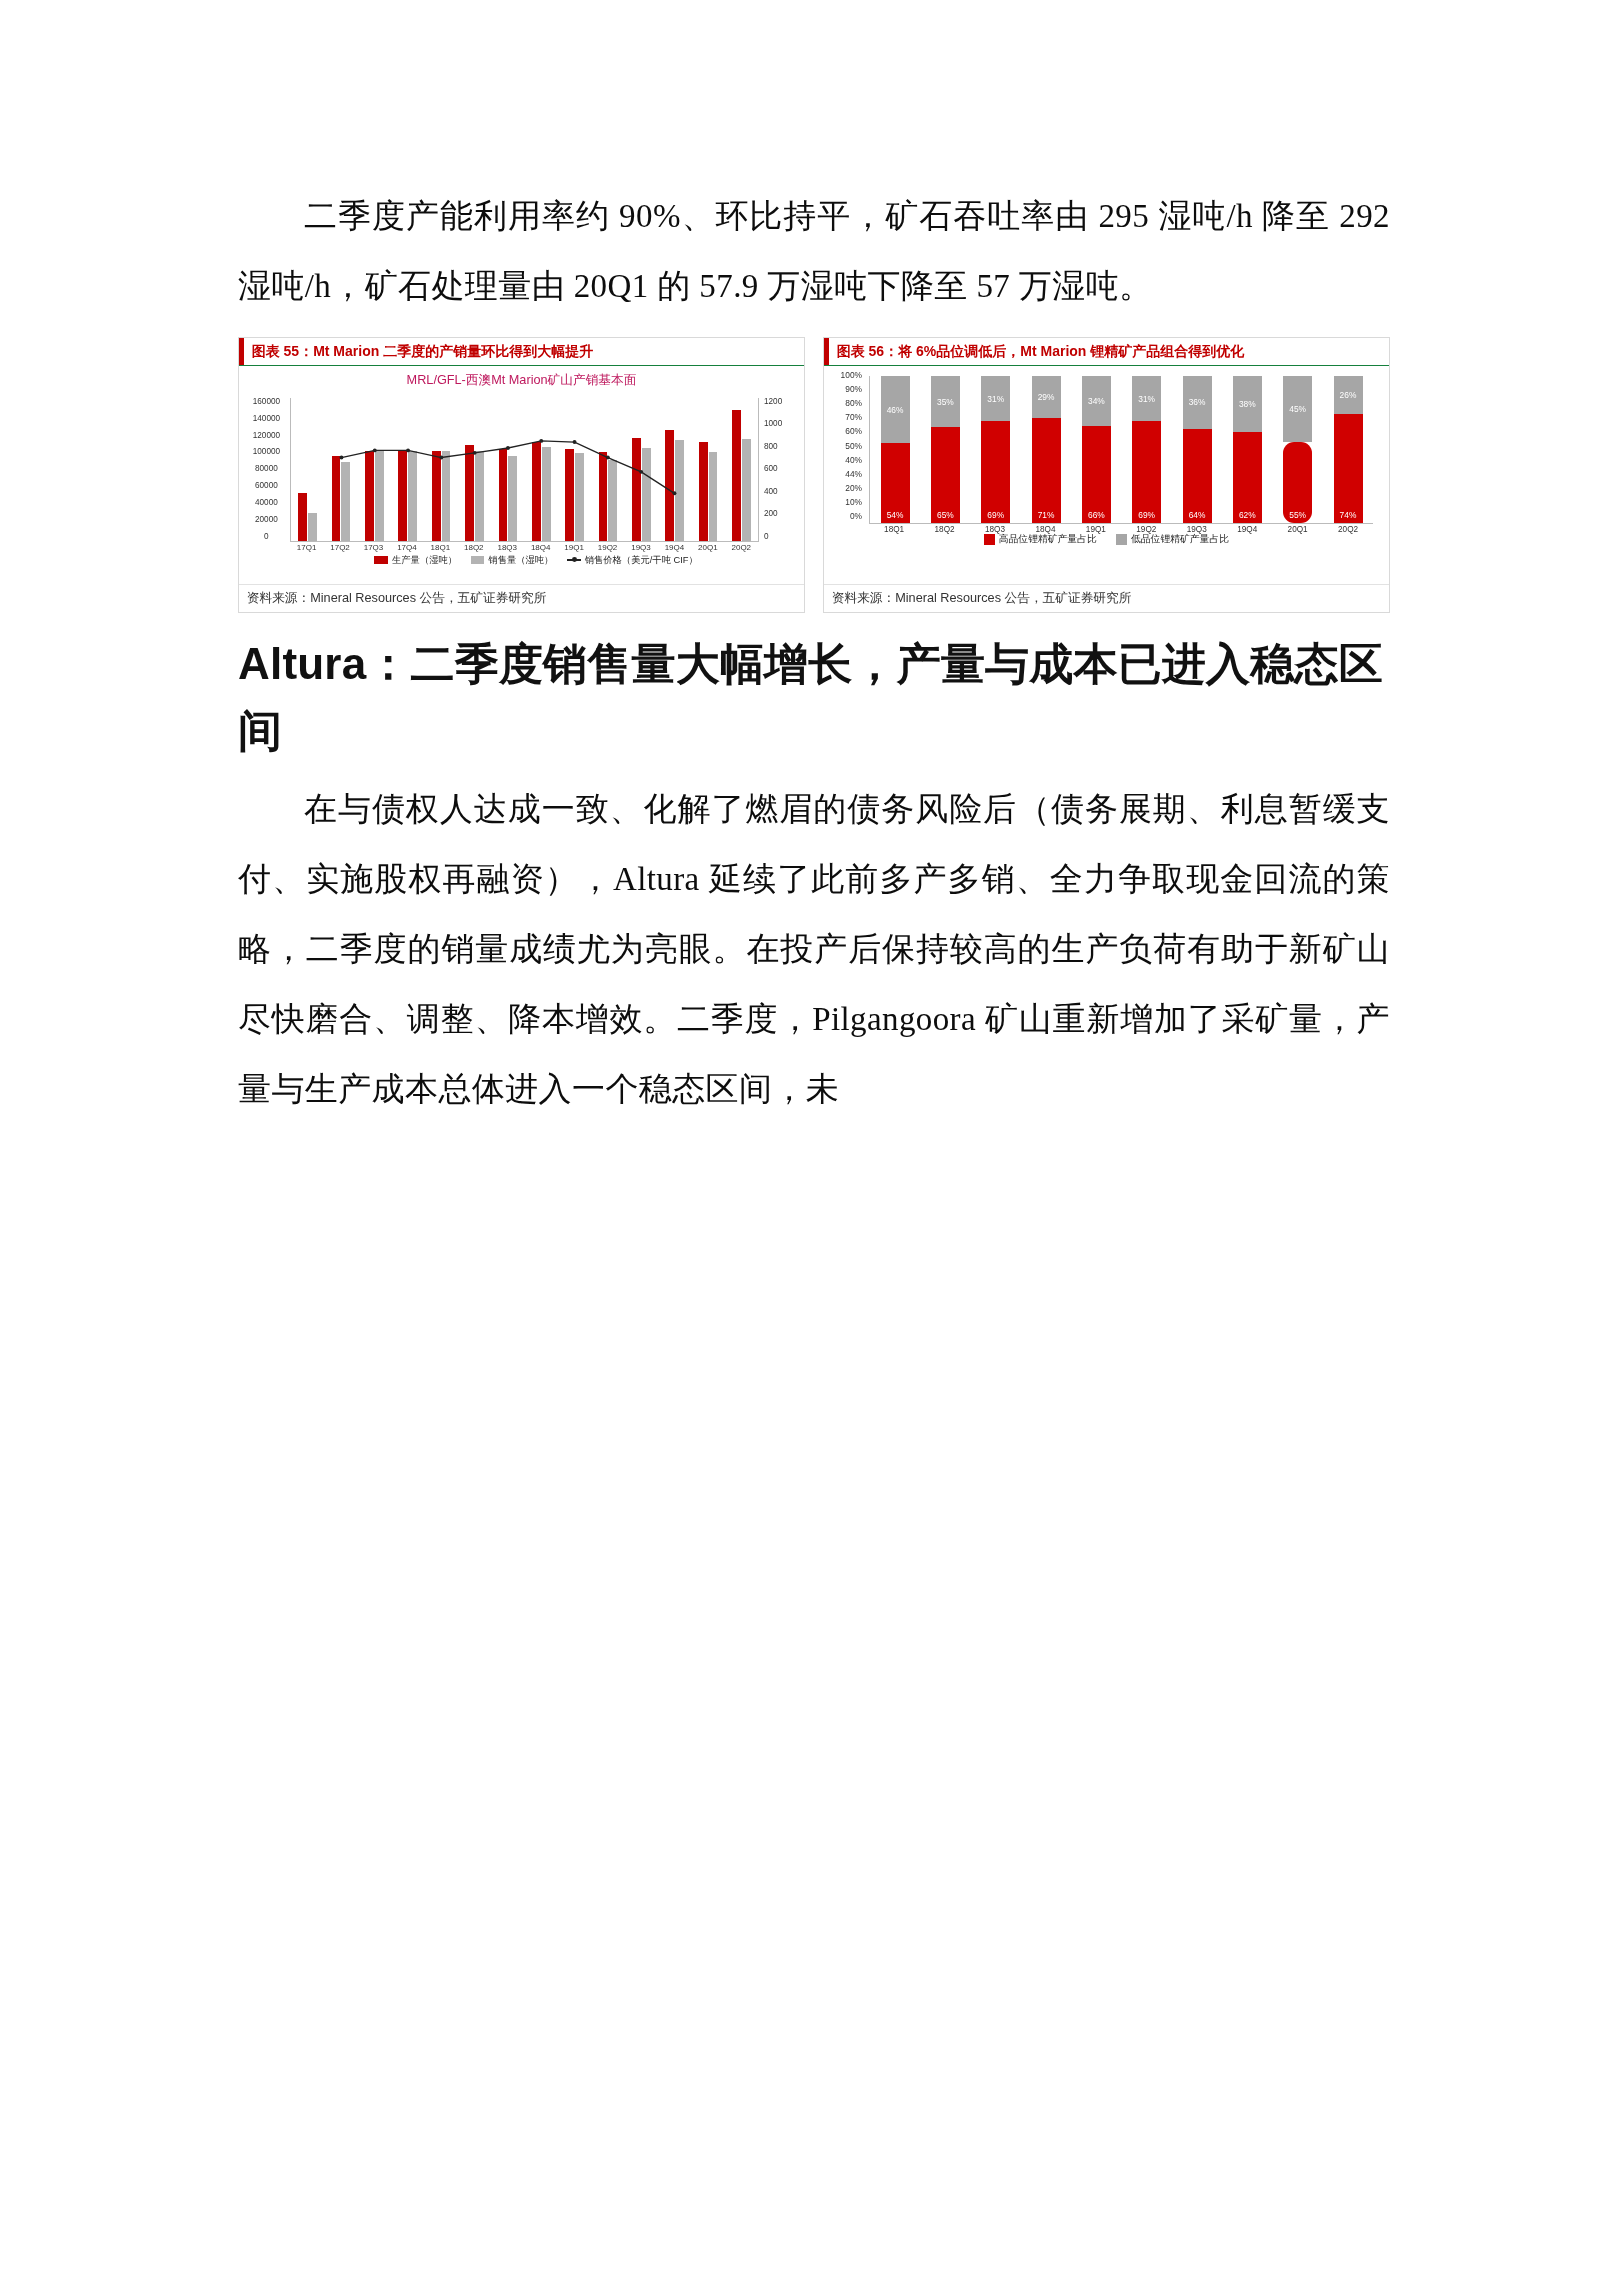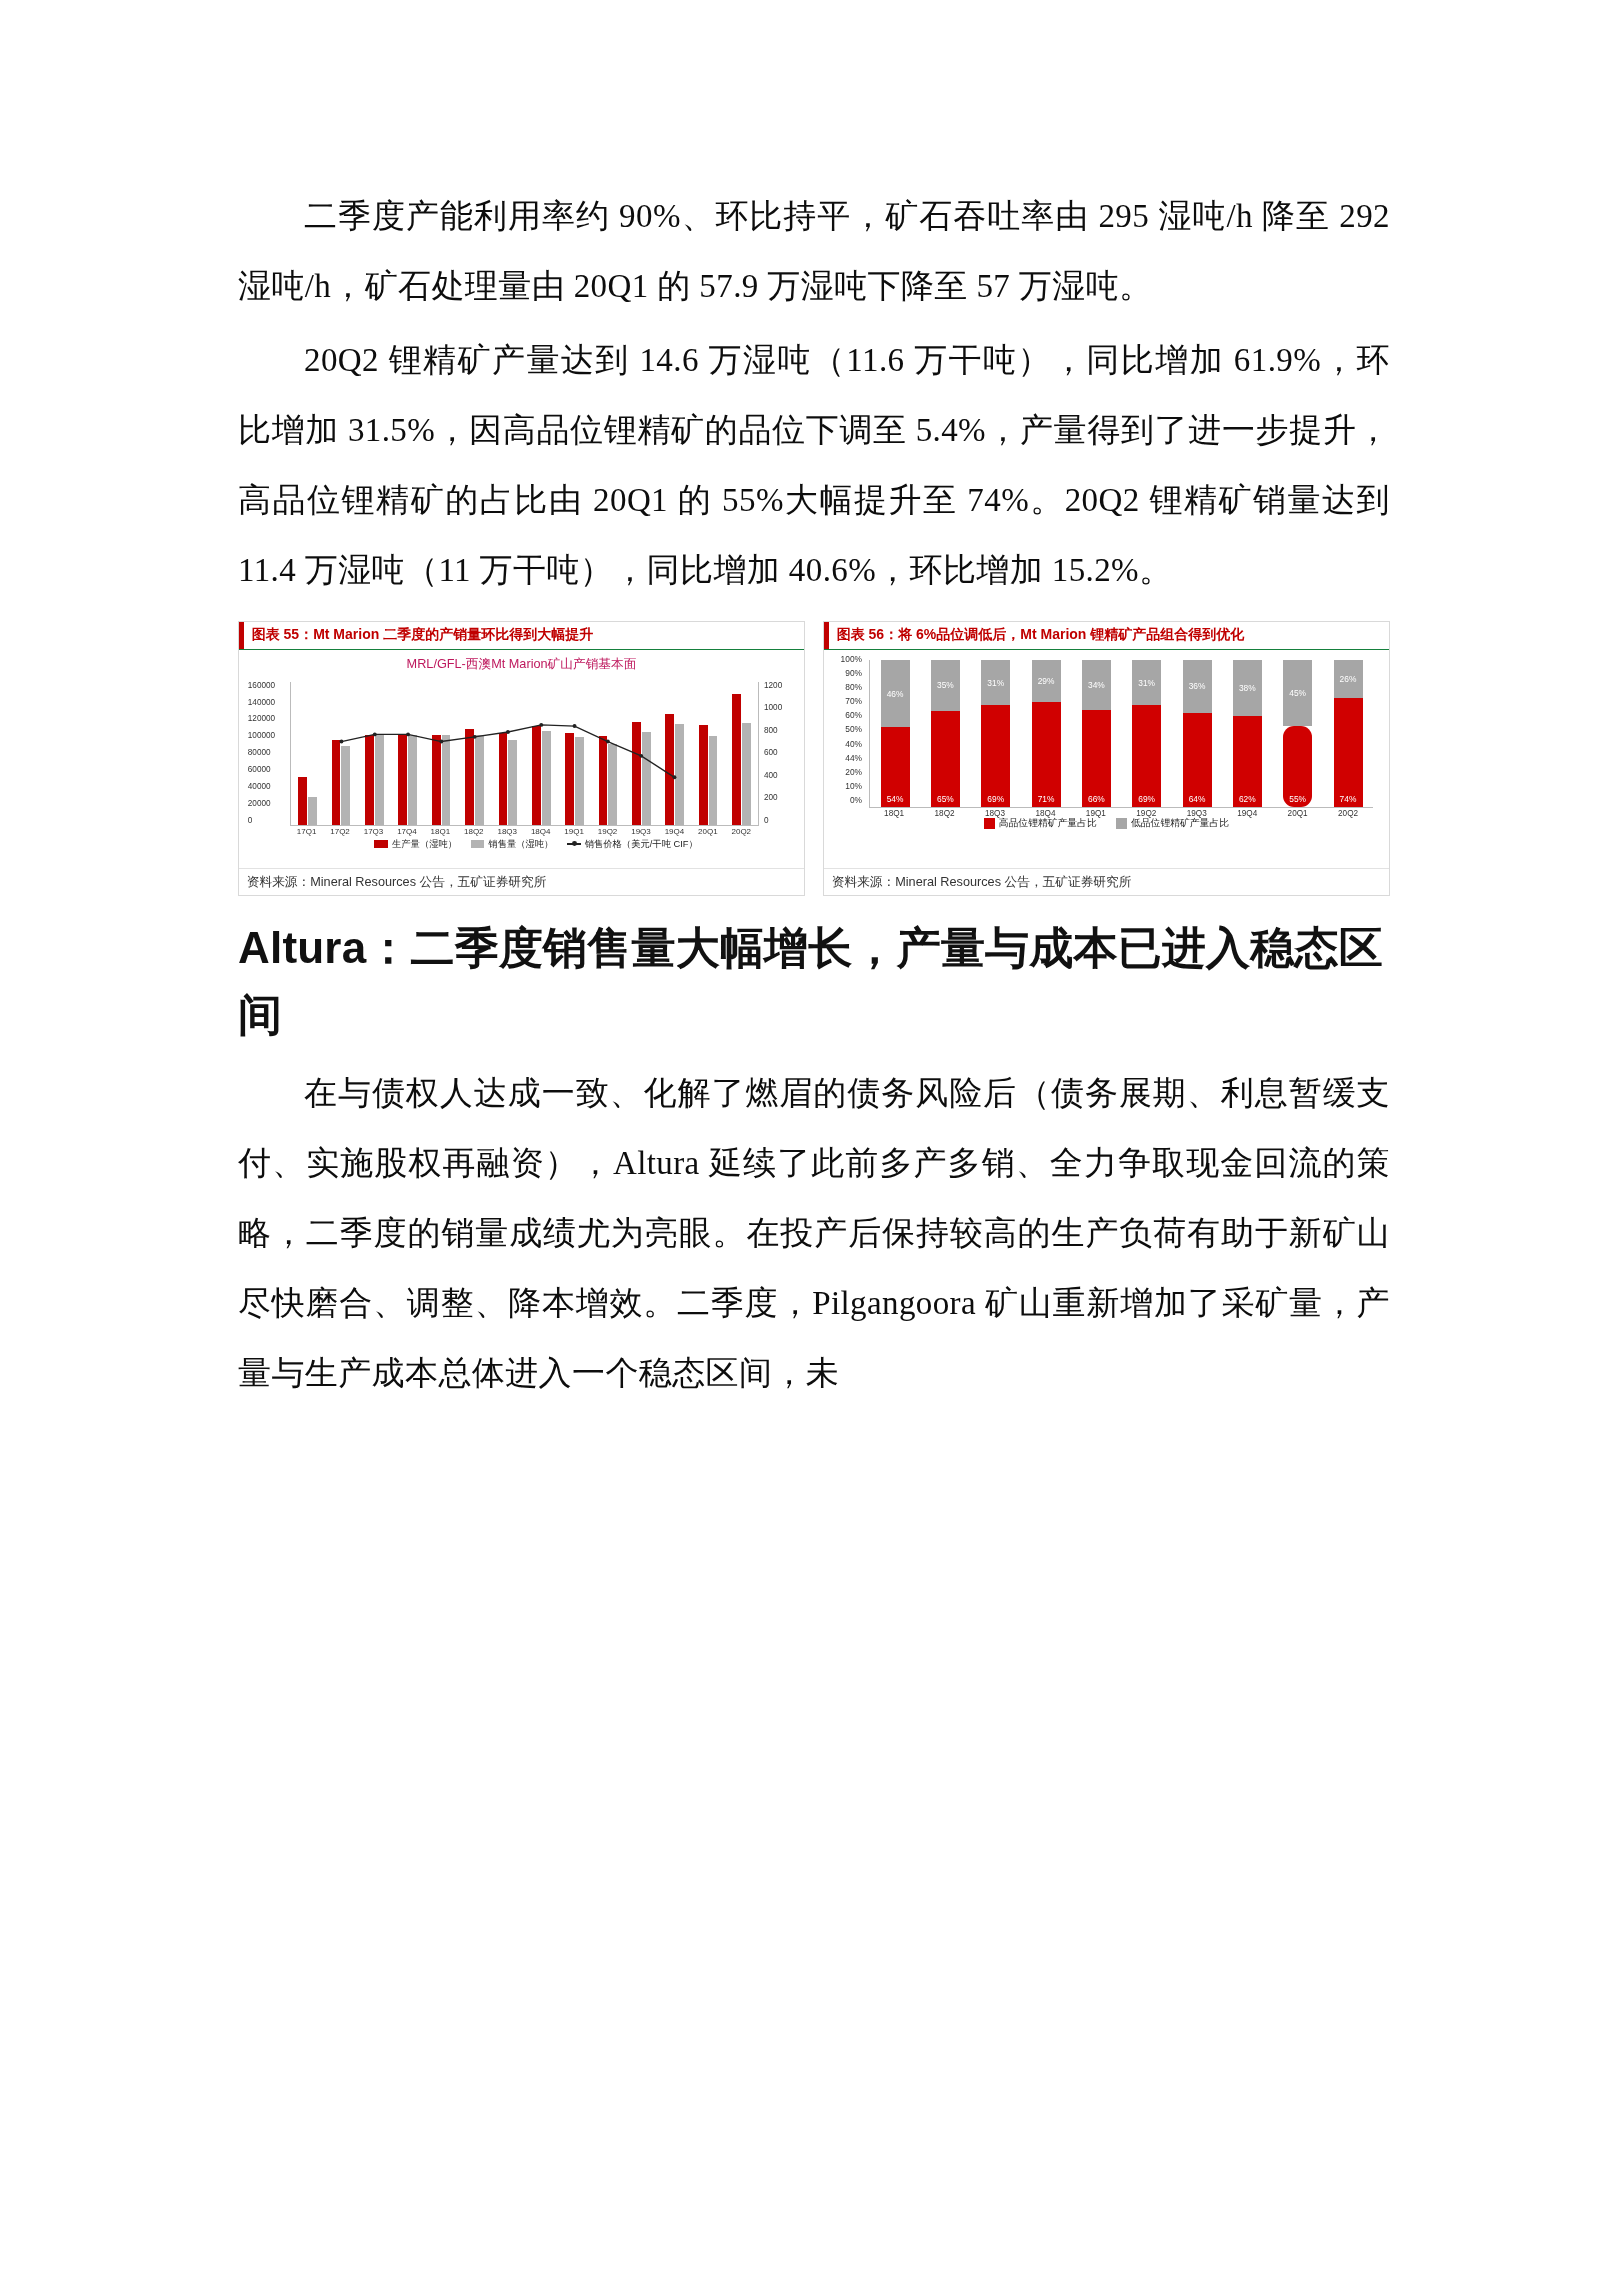--- a/index.html
+++ b/index.html
@@ -150,21 +150,21 @@
   }
   .yleft55, .yright55 {
     position: absolute;
     top: 5.9px;
     height: 143px;
     width: 43px;
     display: flex;
     flex-direction: column;
     justify-content: space-between;
   }
-  .yleft55 { left: 0; align-items: flex-start; }
+  .yleft55 { left: 0; align-items: center; }
   .yright55 { right: 0; left: auto; align-items: flex-start; width: 37px;}
   .yleft55 span, .yright55 span {
     font-family: "Liberation Sans", sans-serif;
     font-size: 8.2px;
     color: #333;
     line-height: 7.8px;
     padding: 0 2.9px;
   }
   .legend55 {
     position: absolute;
@@ -285,21 +285,20 @@
   .sw56.grey { background: #a6a6a6; }
   svg.lineoverlay { position: absolute; left: 0; top: 0; overflow: visible; }
 </style>
 </head>
 <body>
 
 <div class="page">
   <div class="content">
 
     <p class="body-text">二季度产能利用率约 90%、环比持平，矿石吞吐率由 295 湿吨/h 降至 292 湿吨/h，矿石处理量由 20Q1 的 57.9 万湿吨下降至 57 万湿吨。</p>
-    <p class="body-text">20Q2 锂精矿产量达到 14.6 万湿吨（11.6 万干吨），同比增加 61.9%，环比增加 31.5%，因高品位锂精矿的品位下调至 5.4%，产量得到了进一步提升，高品位锂精矿的占比由 20Q1 的 55%大幅提升至 74%。20Q2 锂精矿销量达到 11.4 万湿吨（11 万干吨），同比增加 40.6%，环比增加 15.2%。</p>
 
     <div class="figures">
 
       <div class="figure">
         <div class="fig-title">
           <span class="bar"></span>
           <span class="t">图表 55：Mt Marion 二季度的产销量环比得到大幅提升</span>
         </div>
         <div class="fig-body">
           <div class="chart-title">MRL/GFL-西澳Mt Marion矿山产销基本面</div>

